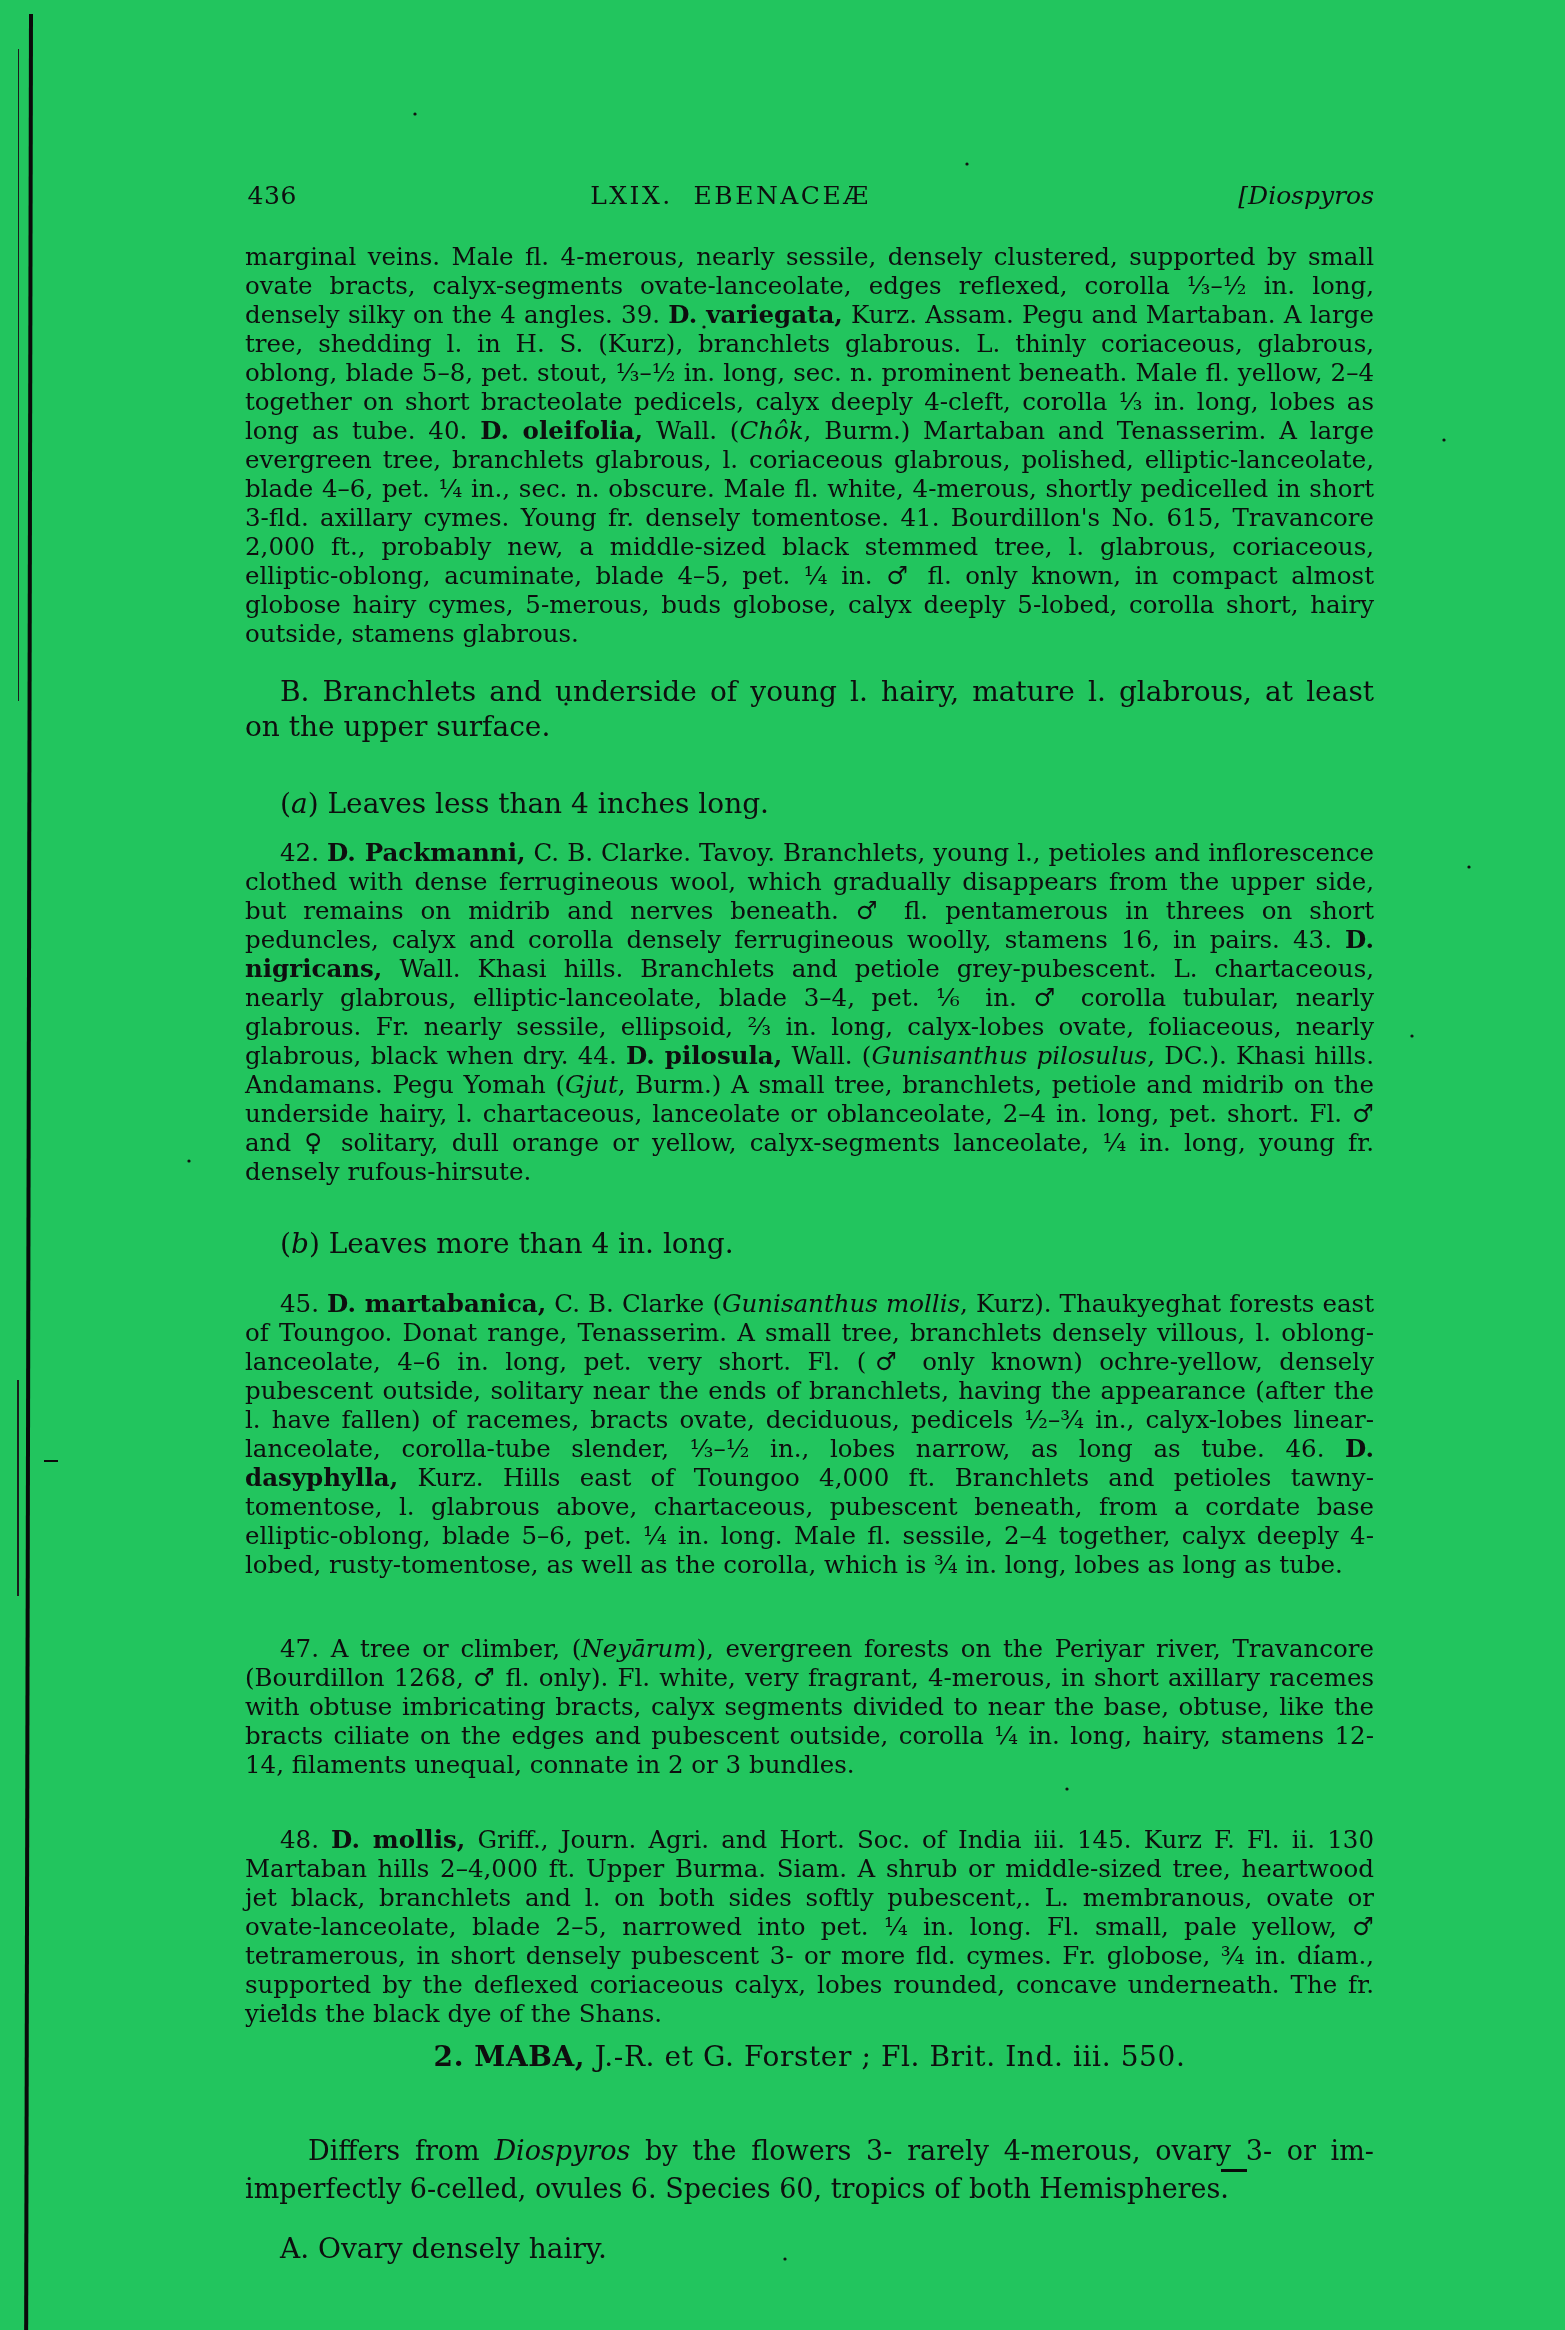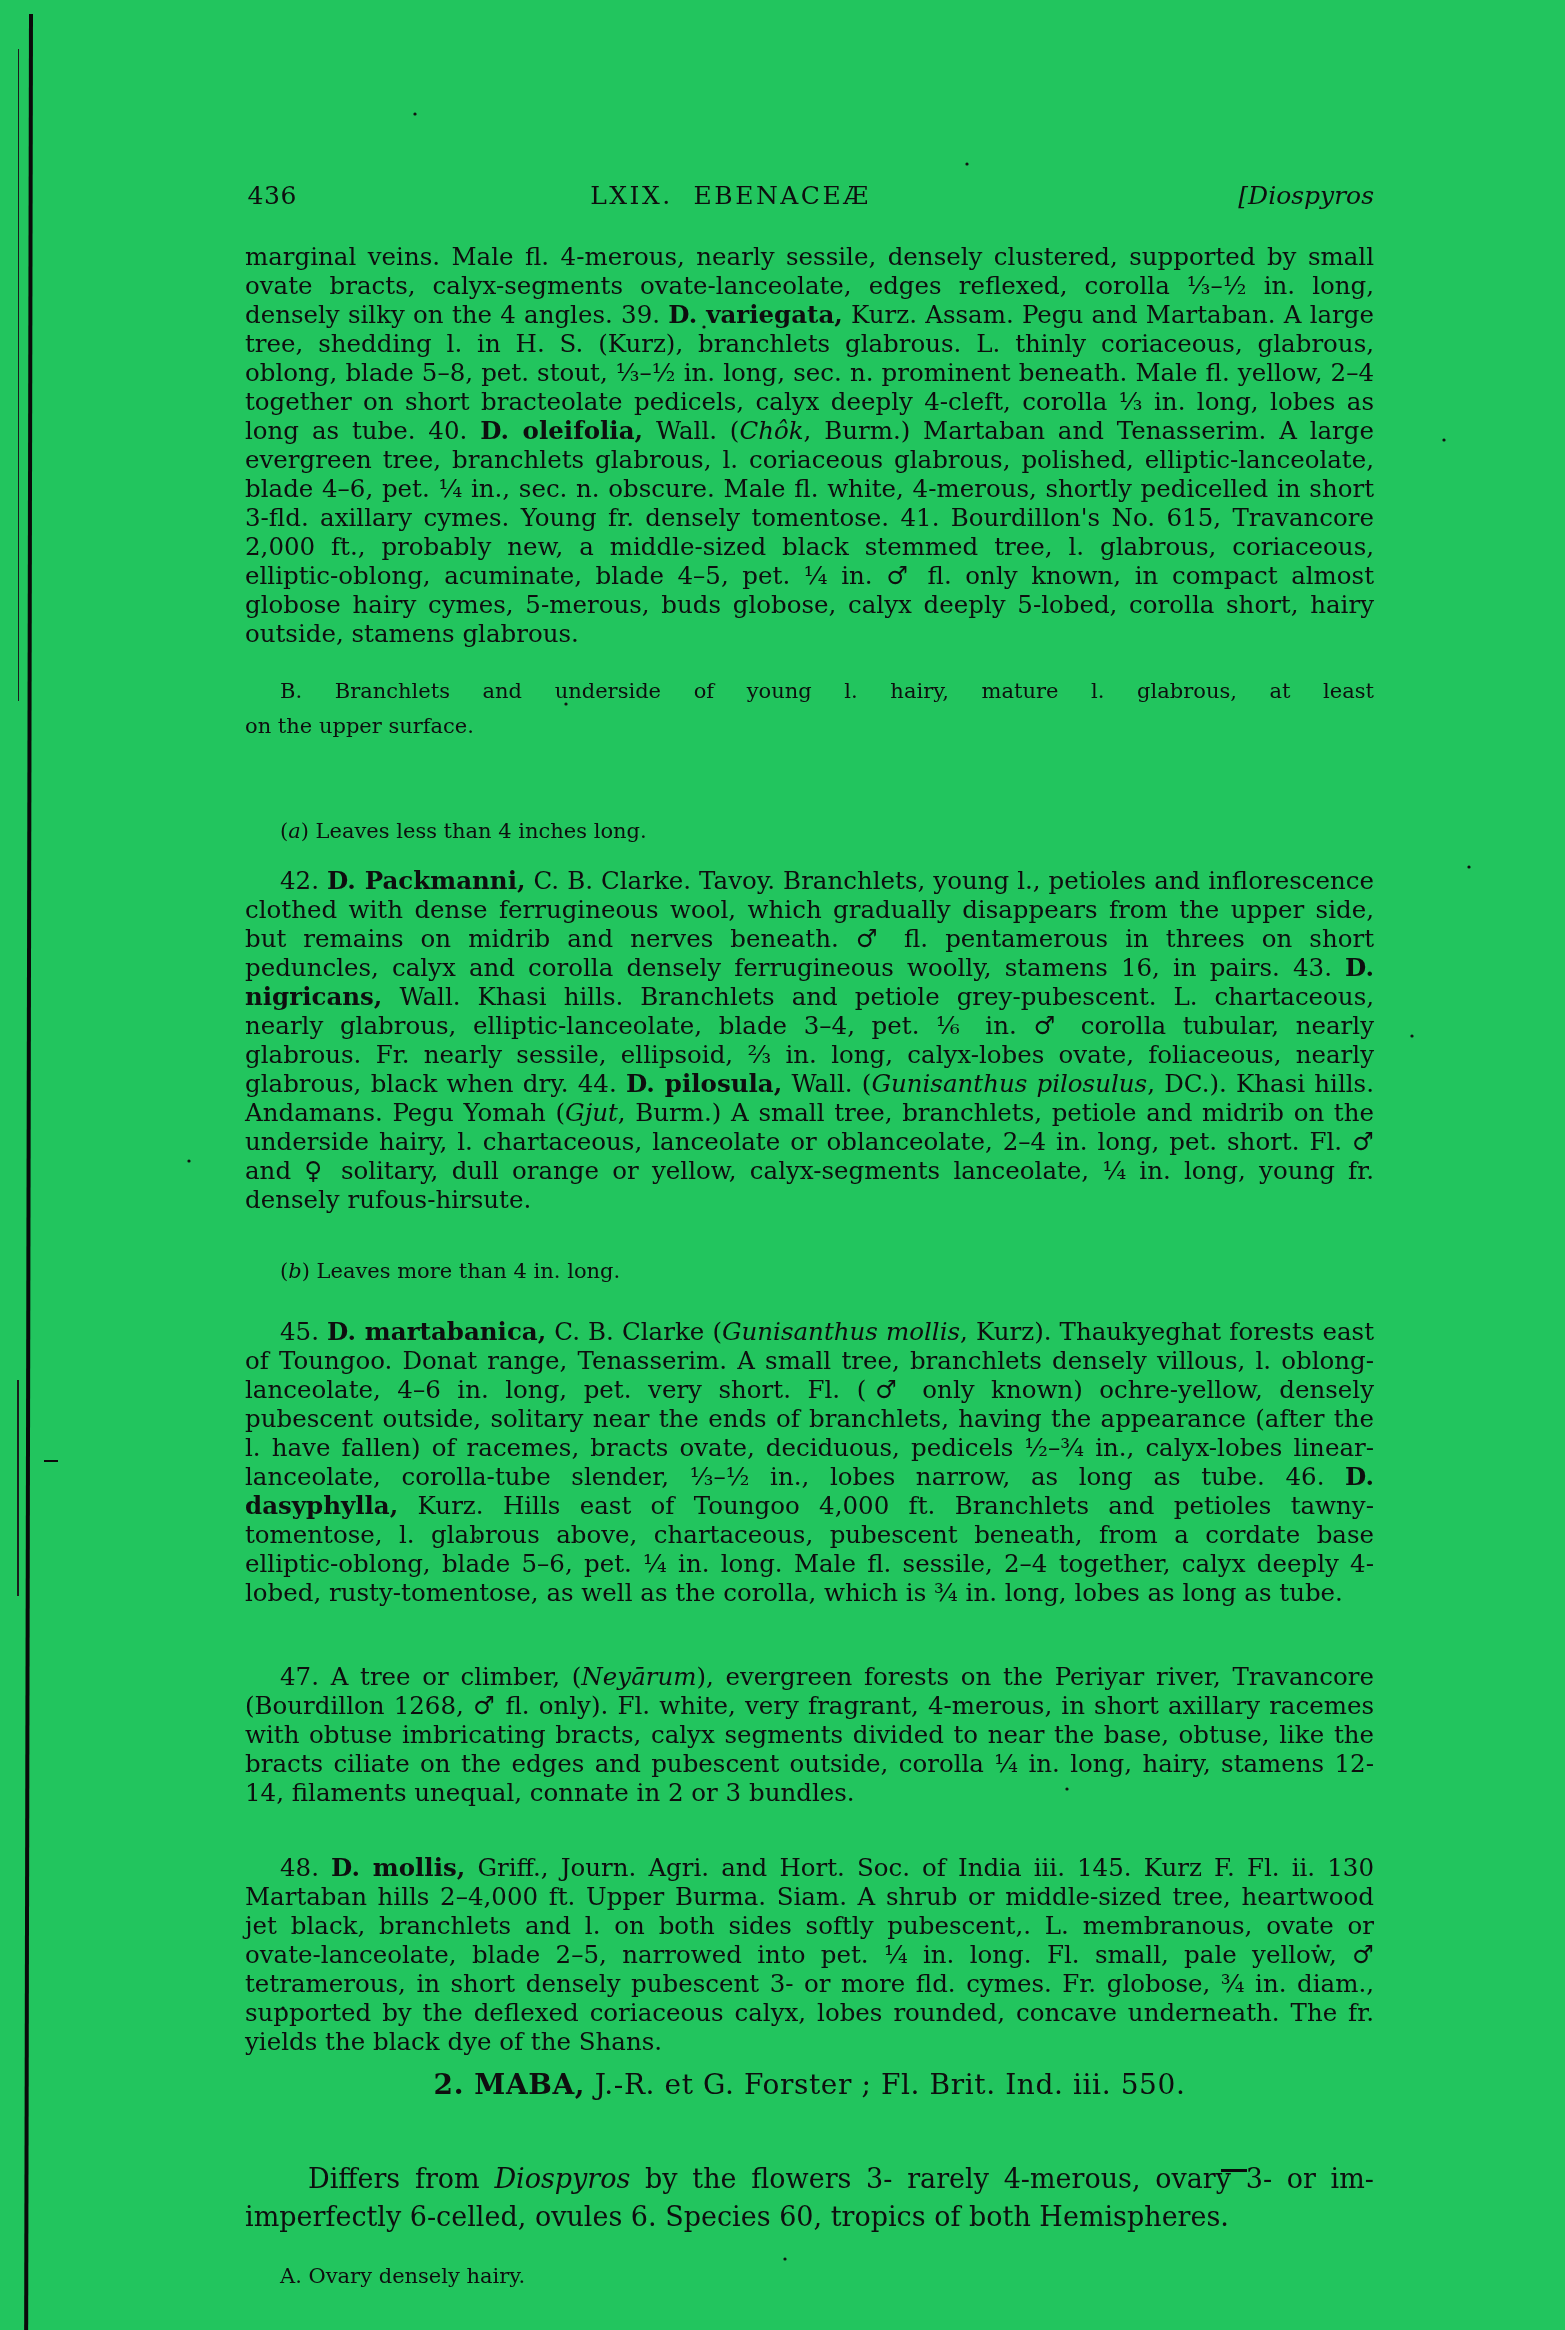--- a/index.html
+++ b/index.html
@@ -30,30 +30,30 @@
   .hdr{position:relative;height:30px;font-size:25px;}
   .hdr .num{position:absolute;left:2.5px;top:0;letter-spacing:0.6px;}
   .hdr .ttl{position:absolute;left:43%;transform:translateX(-50%);letter-spacing:2.5px;white-space:pre;}
   .hdr .run{position:absolute;right:0;top:0;font-style:italic;}
   .col{margin-top:31px;}
   .col > div{overflow-wrap:normal;}
   .body{font-size:24.5px;line-height:29px;}
   .just{text-align:justify;}
   .ind{text-indent:35px;}
   .ind2{text-indent:63px;}
-  .sect{font-size:21px;line-height:35px;}
+  .sect{font-size:28px;line-height:35px;}
   .dif{font-size:27px;line-height:38px;}
   .maba{font-size:28px;line-height:35px;text-align:center;letter-spacing:0.6px;}
   .ln{}
   .lj{text-align:justify;text-align-last:justify;}
   .it{font-style:italic;}
   .bd{font-weight:bold;}
   
   .col > div:nth-child(2){margin-top:26px;}
-  .col > div:nth-child(3){margin-top:70px;}
+  .col > div:nth-child(3){margin-top:42px;}
   .col > div:nth-child(4){margin-top:17px;}
   .col > div:nth-child(5){margin-top:40px;}
   .col > div:nth-child(6){margin-top:28px;}
   .col > div:nth-child(7){margin-top:55px;}
   .col > div:nth-child(8){margin-top:46px;}
   .col > div:nth-child(9){margin-top:11px;}
   .col > div:nth-child(10){margin-top:58px;}
   .col > div:nth-child(11){margin-top:22.6px;}
   .col > div:nth-child(12){margin-top:12.5px;}
 </style>

